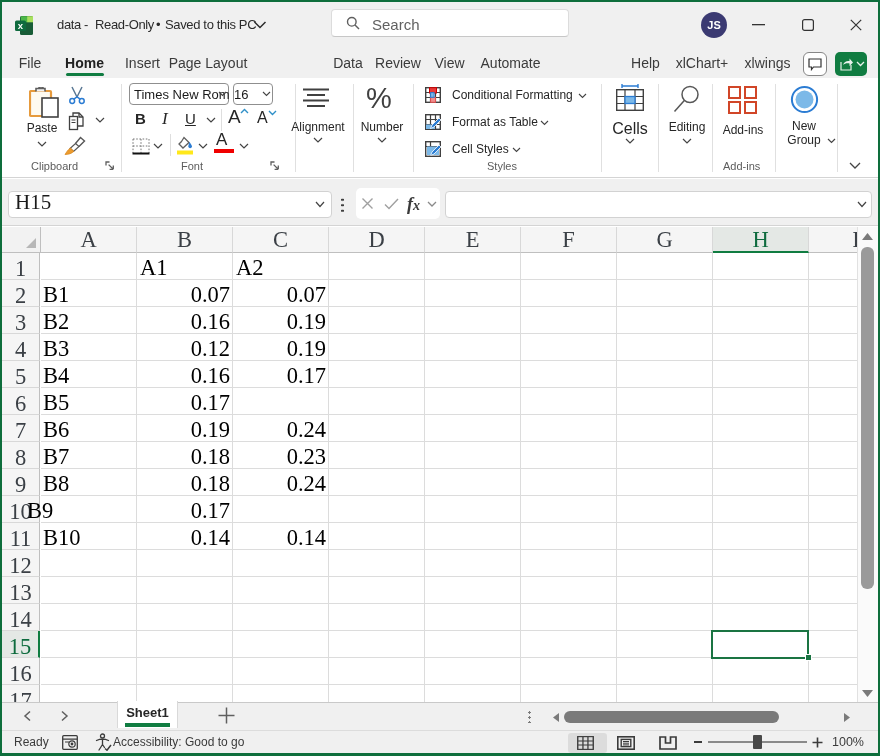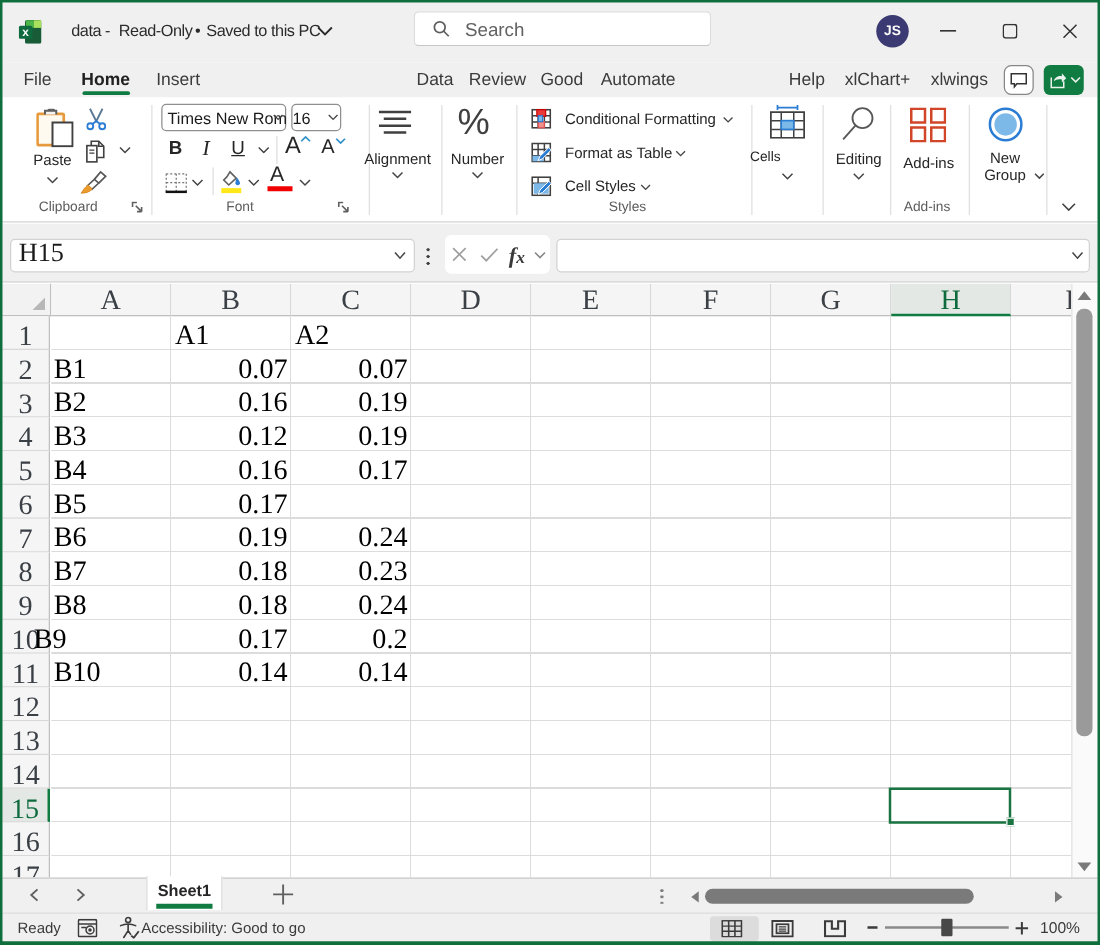--- a/index.html
+++ b/index.html
@@ -68,24 +68,25 @@
   <svg class="abs" style="left:802px;top:19px" width="12" height="12" viewBox="0 0 12 12">
       <rect x="0.6" y="0.6" width="10.8" height="10.8" rx="2" stroke="#333" stroke-width="1.2" fill="none"></rect>
     </svg>
   <svg class="abs" style="left:850px;top:19px" width="12" height="12" viewBox="0 0 12 12">
       <path d="M0.8 0.8 L11.2 11.2 M11.2 0.8 L0.8 11.2" stroke="#333" stroke-width="1.2"></path>
     </svg>
   <div class="abs" id="tabrow"></div>
   <div class="tab" style="left:-35px;top:50px;width:130px;text-align:center;">File</div>
   <div class="tab" style="left:19.5px;top:50px;width:130px;text-align:center;color:#212121;font-weight:bold;">Home</div>
   <div class="tab" style="left:77.5px;top:50px;width:130px;text-align:center;">Insert</div>
+  <div class="tab" style="left:143px;top:50px;width:130px;text-align:center;">Page Layout</div>
   <div class="tab" style="left:224px;top:50px;width:130px;text-align:center;margin-top:21px;">Formulas</div>
   <div class="tab" style="left:283px;top:50px;width:130px;text-align:center;">Data</div>
   <div class="tab" style="left:333px;top:50px;width:130px;text-align:center;">Review</div>
-  <div class="tab" style="left:384.5px;top:50px;width:130px;text-align:center;">Good</div>
+  <div class="tab" style="left:384.5px;top:50px;width:130px;text-align:center;">View</div>
   <div class="tab" style="left:445.5px;top:50px;width:130px;text-align:center;">Automate</div>
   <div class="tab" style="left:580.5px;top:50px;width:130px;text-align:center;">Help</div>
   <div class="tab" style="left:637px;top:50px;width:130px;text-align:center;">xlChart+</div>
   <div class="tab" style="left:702.5px;top:50px;width:130px;text-align:center;">xlwings</div>
   <div class="abs" style="left:66px;top:73px;width:38px;height:3px;background:#107c41;border-radius:2px;"></div>
   <div class="abs" style="left:803px;top:52px;width:24px;height:24px;background:#fff;border:1px solid #878787;border-radius:6px;"></div>
   <svg class="abs" style="left:808px;top:58px" width="14" height="13" viewBox="0 0 14 13">
       <path d="M1 1 H13 V9 H5.5 L3.5 11.5 V9 H1 Z" stroke="#333" stroke-width="1.2" fill="none"></path>
     </svg>
   <div class="abs" style="left:835px;top:52px;width:32px;height:24px;background:#107c41;border-radius:5px;"></div>
@@ -237,21 +238,21 @@
     </svg>
   <div class="glabel" style="left:487px;top:160px;">Styles</div>
   <div class="gsep" style="left:601px;top:84px;"></div>
 
   <svg class="abs" style="left:614px;top:83px" width="32" height="28" viewBox="0 0 32 28">
     <path d="M8 3 H24 M8 1 V5 M24 1 V5" stroke="#2b7cd3" stroke-width="1.4"></path>
     <rect x="2.7" y="6.7" width="26.6" height="20.6" stroke="#404040" stroke-width="1.4" fill="#fff"></rect>
     <path d="M11 7 V27 M21 7 V27 M3 13.5 H29 M3 20.5 H29" stroke="#404040" stroke-width="1.2"></path>
     <rect x="11" y="13.5" width="10" height="7" fill="#7cb9e8" stroke="#2b7cd3" stroke-width="1.3"></rect>
   </svg>
-  <div class="abs" style="left:600px;top:120px;width:60px;font-size:11px;color:#262626;">Cells</div>
+  <div class="abs" style="left:600px;top:120px;width:60px;text-align:center;font-size:16px;color:#262626;">Cells</div>
   <svg class="abs" style="left:625px;top:138px" width="10" height="6" viewBox="0 0 10 6">
       <path d="M1 1 L5 5 L9 1" stroke="#444" stroke-width="1.2" fill="none"></path>
     </svg>
   <div class="gsep" style="left:658px;top:84px;"></div>
 
   <svg class="abs" style="left:673px;top:85px" width="28" height="28" viewBox="0 0 28 28">
     <circle cx="17" cy="9.5" r="8" stroke="#575757" stroke-width="1.5" fill="none"></circle>
     <path d="M11.3 15.5 L1.5 26.5" stroke="#575757" stroke-width="1.5"></path>
   </svg>
   <div class="abs" style="left:657px;top:120px;width:60px;text-align:center;font-size:12px;color:#262626;">Editing</div>
@@ -366,21 +367,20 @@
   <div class="cell num" style="left:137px;top:469px;width:93px;">0.18</div>
   <div class="cell num" style="left:137px;top:496px;width:93px;">0.17</div>
   <div class="cell num" style="left:137px;top:523px;width:93px;">0.14</div>
   <div class="cell num" style="left:233px;top:280px;width:93px;">0.07</div>
   <div class="cell num" style="left:233px;top:307px;width:93px;">0.19</div>
   <div class="cell num" style="left:233px;top:334px;width:93px;">0.19</div>
   <div class="cell num" style="left:233px;top:361px;width:93px;">0.17</div>
   <div class="cell num" style="left:233px;top:415px;width:93px;">0.24</div>
   <div class="cell num" style="left:233px;top:442px;width:93px;">0.23</div>
   <div class="cell num" style="left:233px;top:469px;width:93px;">0.24</div>
-  <div class="cell num" style="left:233px;top:496px;width:93px;">0.2</div>
   <div class="cell num" style="left:233px;top:523px;width:93px;">0.14</div>
 
   <div class="abs" style="left:711px;top:630px;width:98px;height:29px;border:2px solid #1a7442;"></div>
   <div class="abs" style="left:805px;top:654px;width:7px;height:7px;background:#1a7442;border:1px solid #fff;"></div>
 
   <div class="abs" style="left:857px;top:227px;width:21px;height:475px;background:#fafafa;border-left:1px solid #e1e1e1;"></div>
   <svg class="abs" style="left:861px;top:231px" width="13" height="12" viewBox="0 0 13 12">
       <path d="M6.5 2 L12 9 H1 Z" fill="#7a7a7a"></path>
     </svg>
   <div class="abs" style="left:861px;top:247px;width:13px;height:342px;background:#9a9a9a;border-radius:6px;"></div>

